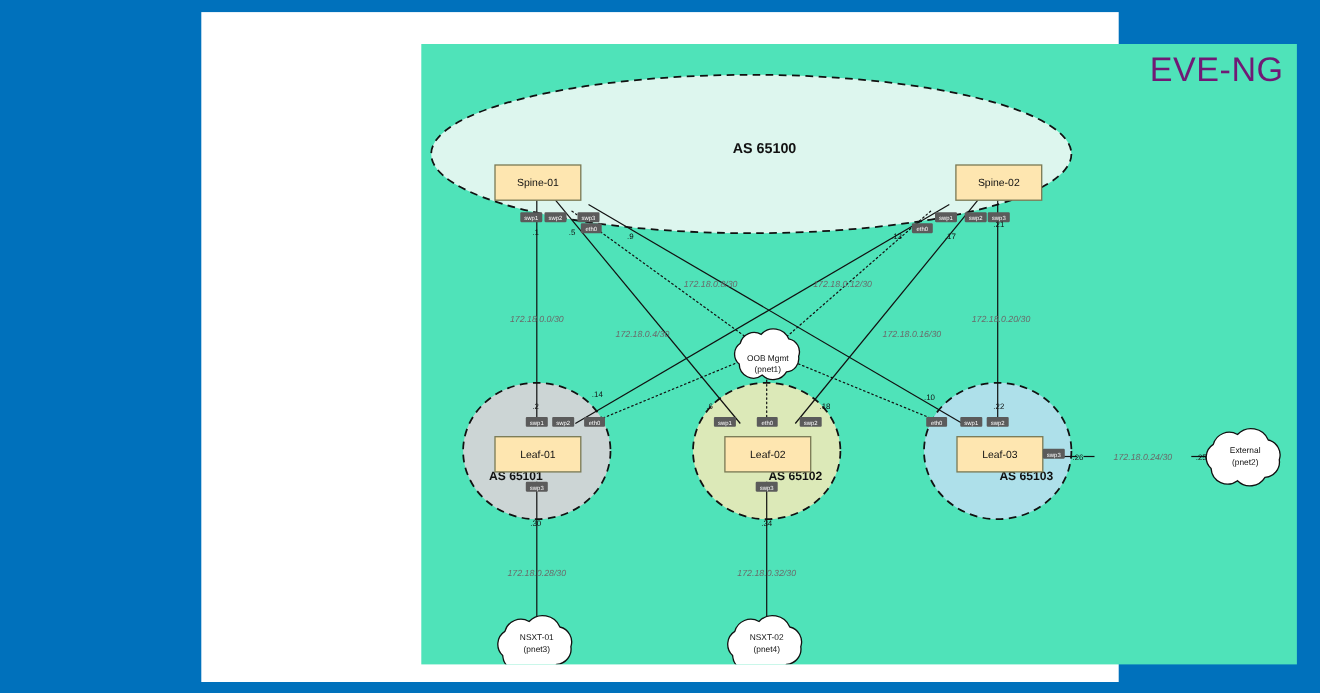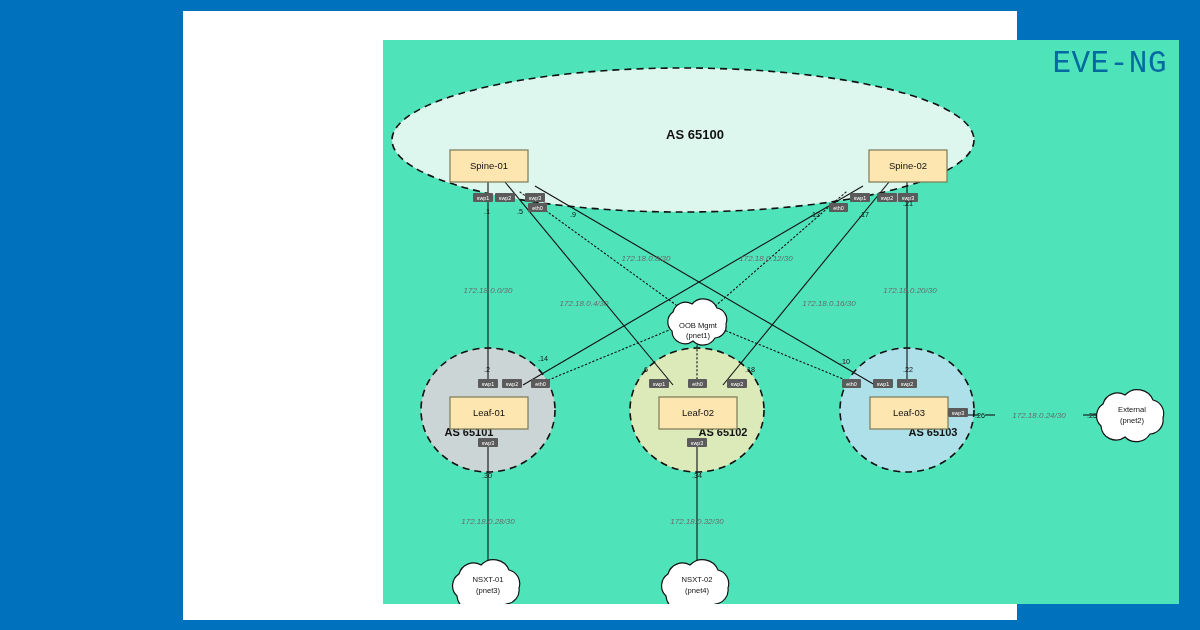--- a/index.html
+++ b/index.html
@@ -14,22 +14,22 @@
     background:#ffffff;
   }
   #canvas{
     position:absolute;left:200px;top:29px;width:796px;height:564px;
     background:#4fe3b9;
     overflow:hidden;
   }
   #canvas svg{display:block;}
   .brand{
     position:absolute;right:12px;top:6px;
-    font-size:31px;color:#0369a1;letter-spacing:0.5px;
-    font-family:Liberation Mono, monospace;
+    font-size:31px;color:#701a75;letter-spacing:0.5px;
+    font-family:Liberation Sans, sans-serif;
   }
   
   .t-as{font:bold 11px "Liberation Sans", sans-serif;fill:#111;}
   .t-as-big{font:bold 13px "Liberation Sans", sans-serif;fill:#111;}
   .t-node{font:9.5px "Liberation Sans", sans-serif;fill:#111;}
   .t-port{font:5.4px "Liberation Sans", sans-serif;fill:#ffffff;}
   .t-ip{font:7.2px "Liberation Sans", sans-serif;fill:#111;}
   .t-subnet{font:italic 8px "Liberation Sans", sans-serif;fill:#6a6a6a;}
   .t-cloud{font:7.6px "Liberation Sans", sans-serif;fill:#111;}
   .lnk{stroke:#111;stroke-width:1.1;fill:none;}

